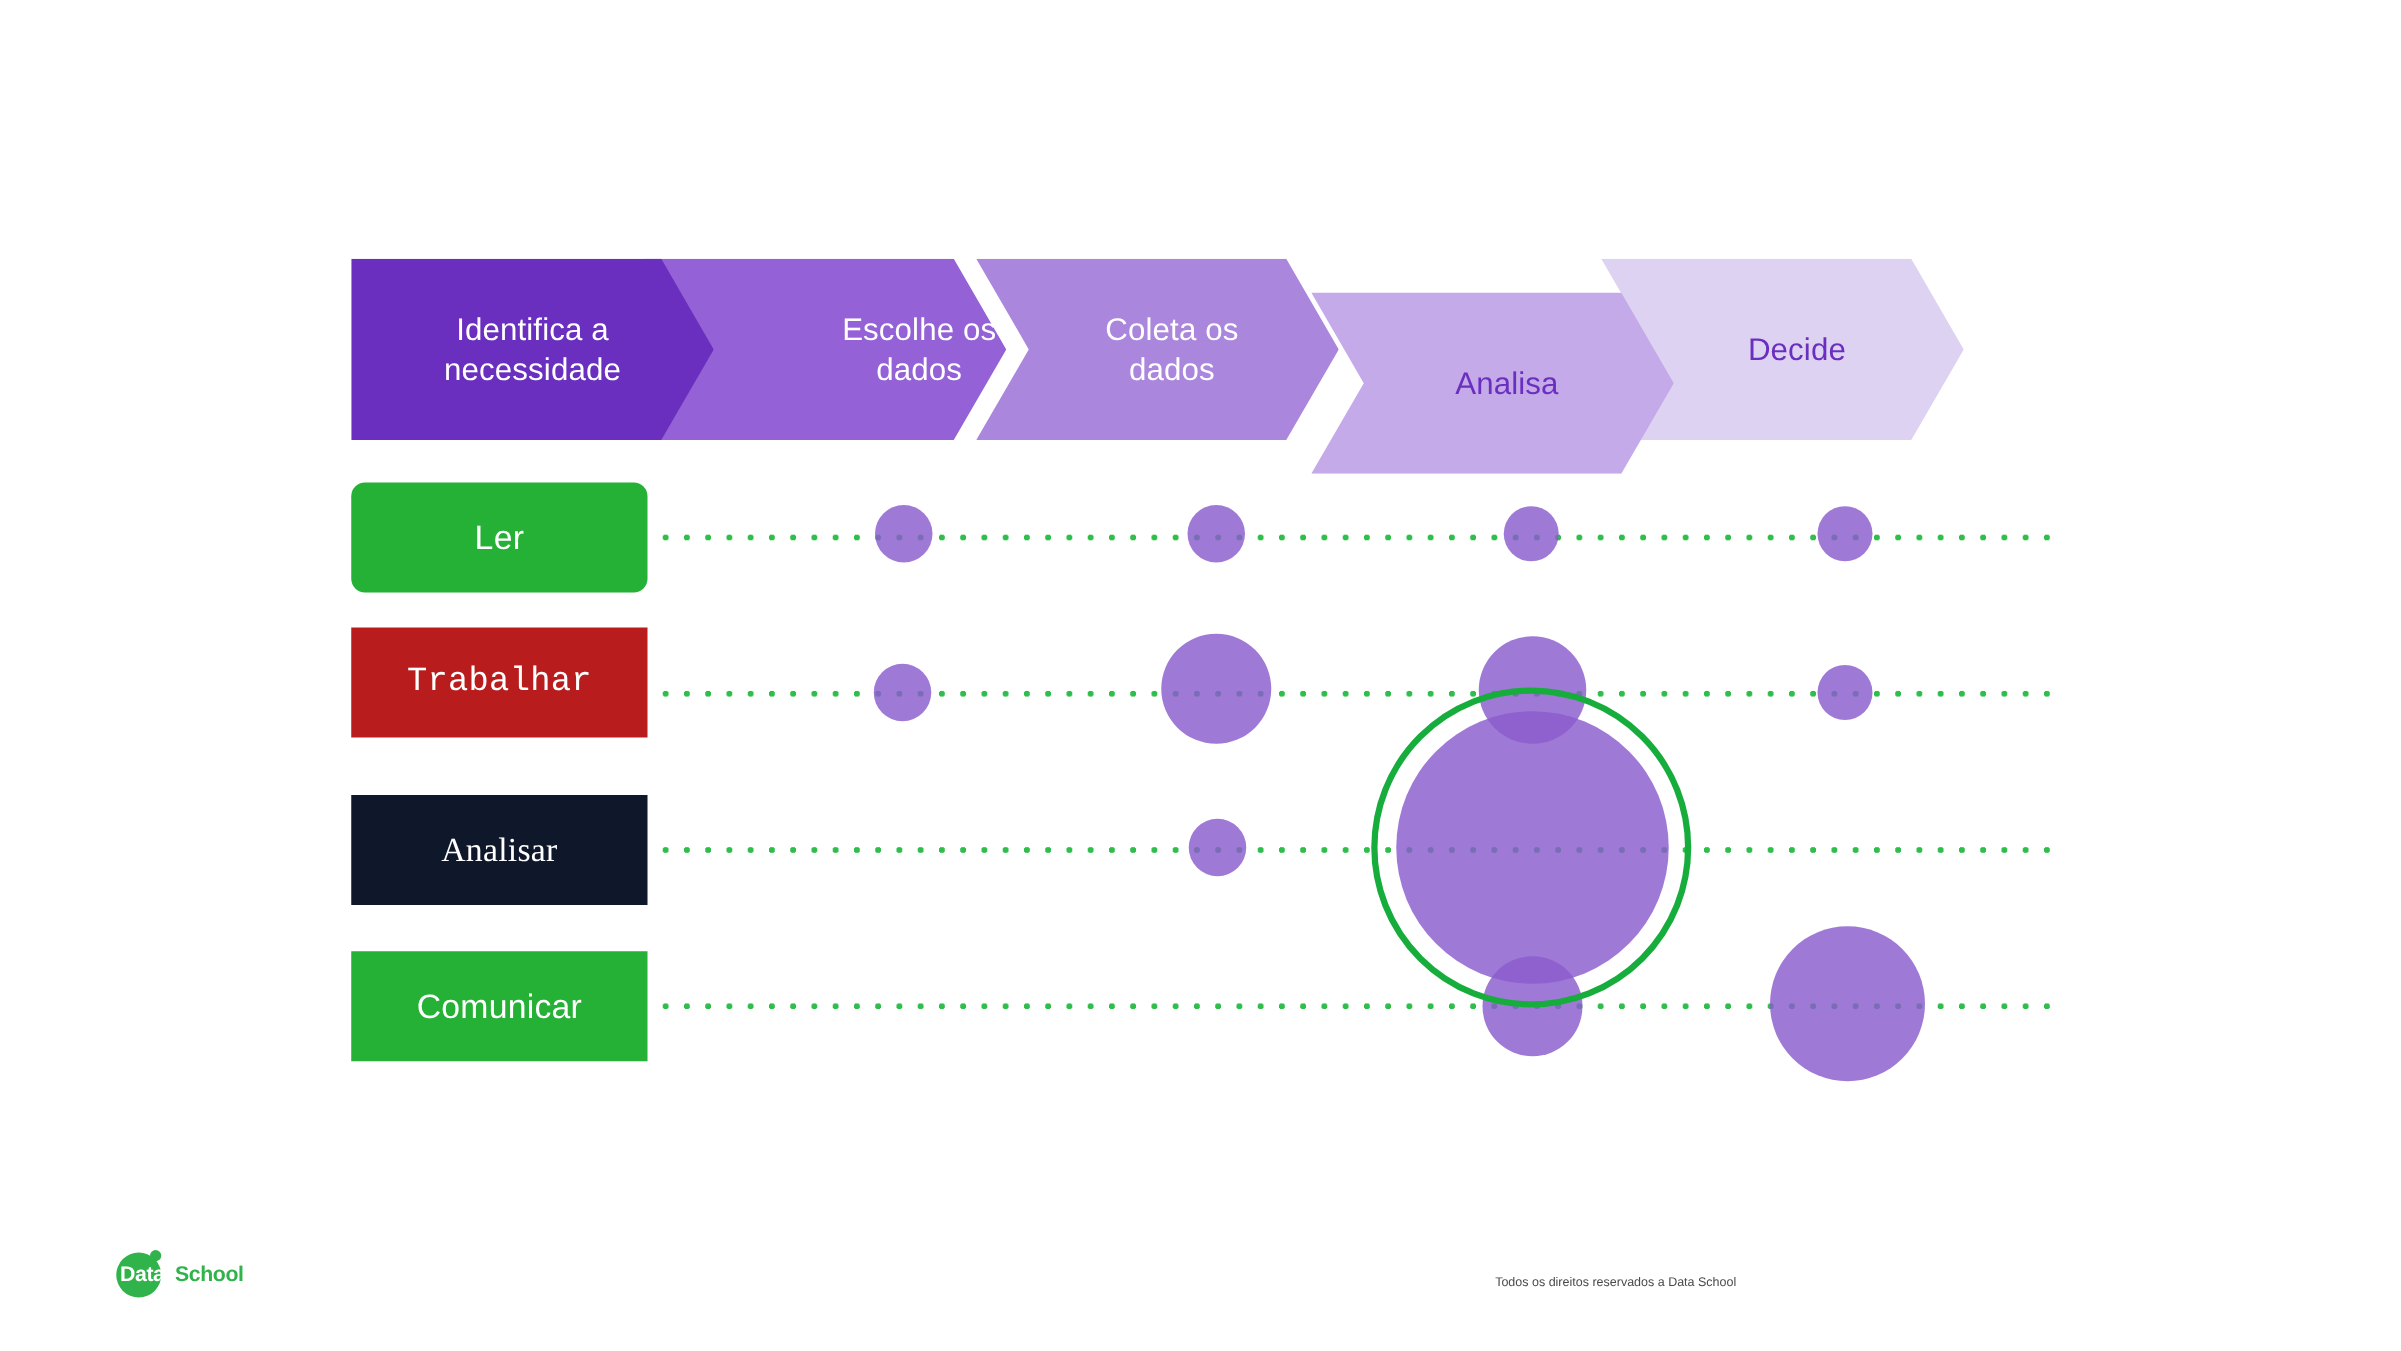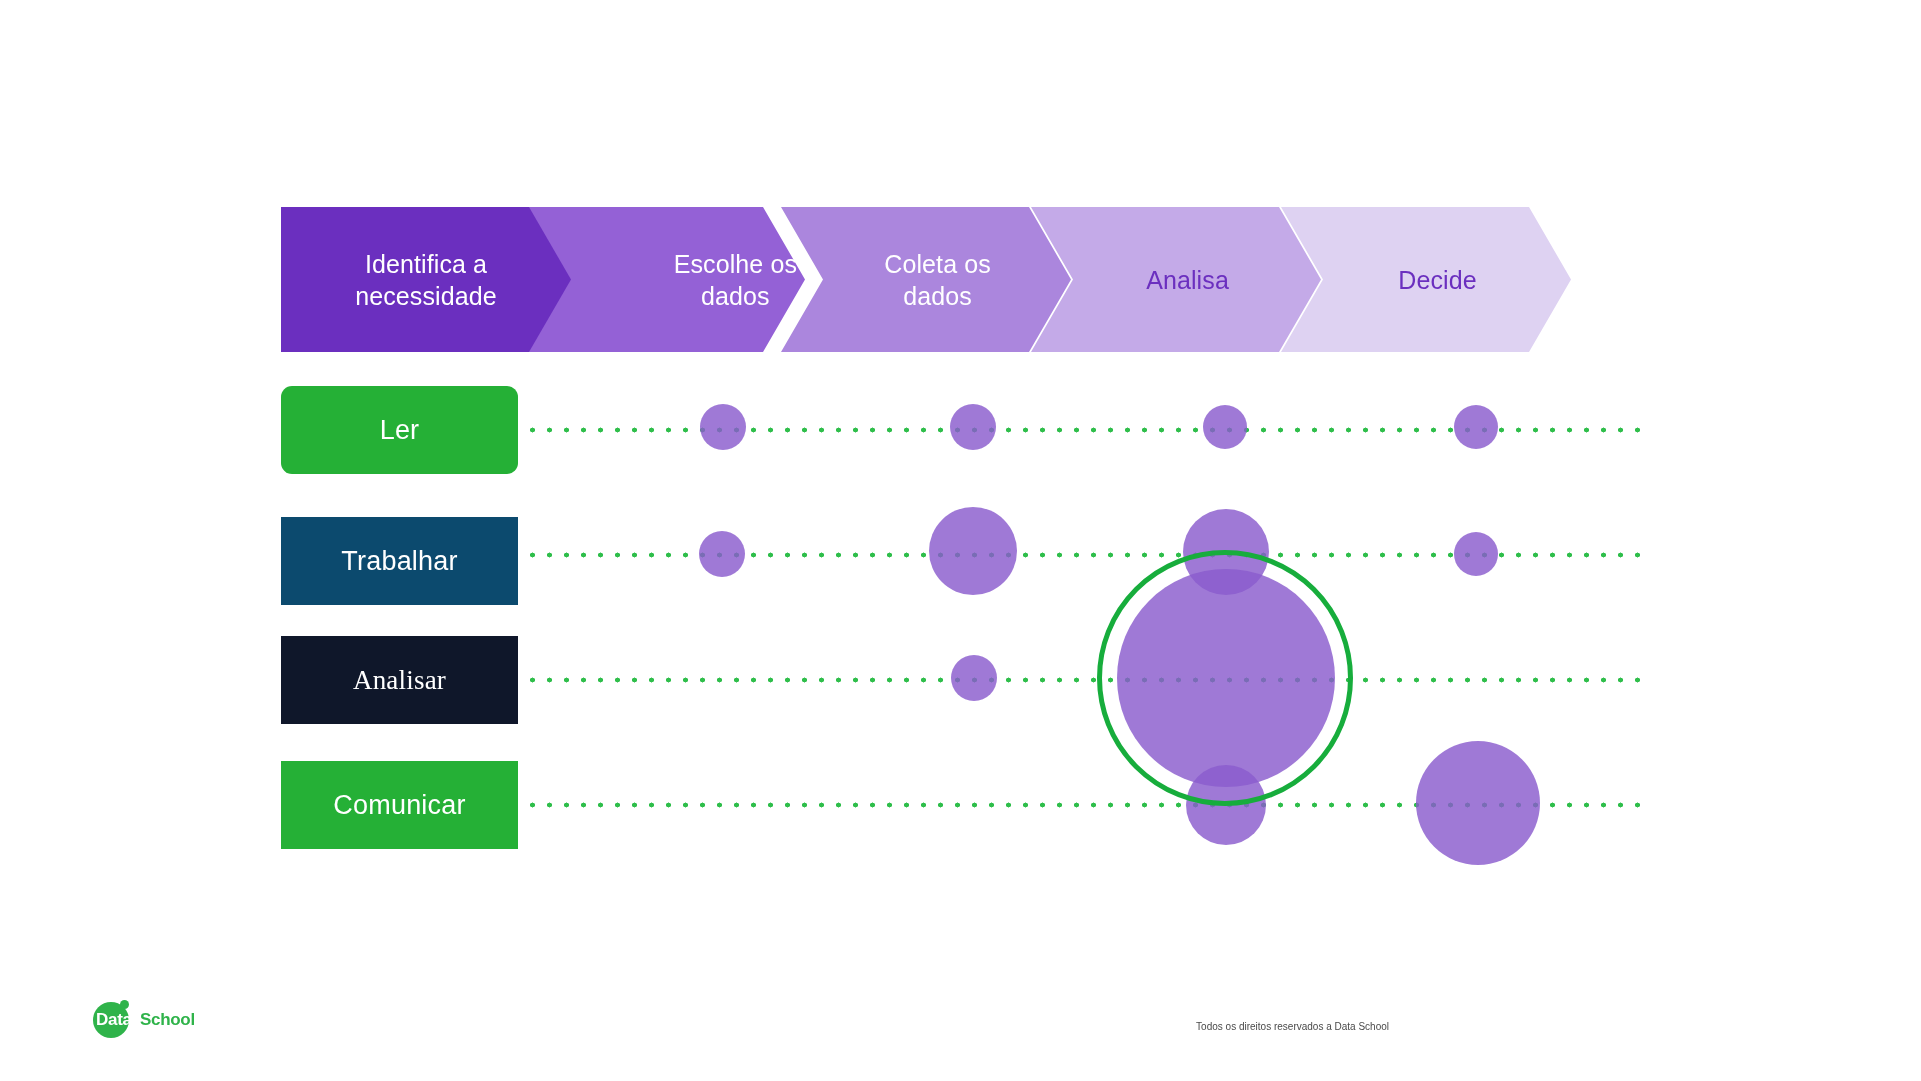--- a/index.html
+++ b/index.html
@@ -153,21 +153,21 @@
       <div class="chev-label" style="color: rgb(255, 255, 255); margin-left: 23.1px;">Escolhe os
 dados</div>
     </div>
     <div class="chevron" style="left: 500px; width: 290px; z-index: 18;">
       <svg class="chev-shape" viewBox="0 0 290 145" preserveAspectRatio="none">
         <path d="M0,0 L248,0 L290,72.5 L248,145 L0,145 L42,72.5 Z" fill="#ab86dd"></path>
       </svg>
       <div class="chev-label" style="color: rgb(255, 255, 255); margin-left: 23.1px;">Coleta os
 dados</div>
     </div>
-    <div class="chevron" style="left: 750px; width: 290px; z-index: 17;">
+    <div class="chevron" style="left: 768px; width: 290px; z-index: 17; margin-top: 27px;">
       <svg class="chev-shape" viewBox="0 0 290 145" preserveAspectRatio="none">
         <path d="M0,0 L248,0 L290,72.5 L248,145 L0,145 L42,72.5 Z" fill="#c4aae8"></path>
       </svg>
       <div class="chev-label" style="color: rgb(107, 47, 191); margin-left: 23.1px;">Analisa</div>
     </div>
     <div class="chevron" style="left: 1000px; width: 290px; z-index: 16;">
       <svg class="chev-shape" viewBox="0 0 290 145" preserveAspectRatio="none">
         <path d="M0,0 L248,0 L290,72.5 L248,145 L0,145 L42,72.5 Z" fill="#ded2f2"></path>
       </svg>
       <div class="chev-label" style="color: rgb(107, 47, 191); margin-left: 23.1px;">Decide</div>
@@ -178,21 +178,21 @@
     <div class="dot-line" style="top: 427px;"></div>
     <div class="dot-line" style="top: 552px;"></div>
     <div class="dot-line" style="top: 677px;"></div>
     <div class="dot-line" style="top: 802px;"></div>
   </div>
 
 <div id="row-labels">
     <div class="row-label" style="top: 386px; background: rgb(37, 176, 54); border-radius: 11px;">
       <span>Ler</span>
     </div>
-    <div class="row-label" style="top: 517px; background: #0c4a6e;">
+    <div class="row-label" style="top: 502px; background: #b91c1c; font-family: Liberation Mono, monospace;">
       <span>Trabalhar</span>
     </div>
     <div class="row-label" style="top: 636px; background: #0f172a; font-family: Liberation Serif, serif;">
       <span>Analisar</span>
     </div>
     <div class="row-label" style="top: 761px; background: rgb(37, 176, 54);">
       <span>Comunicar</span>
     </div>
   </div>
 

